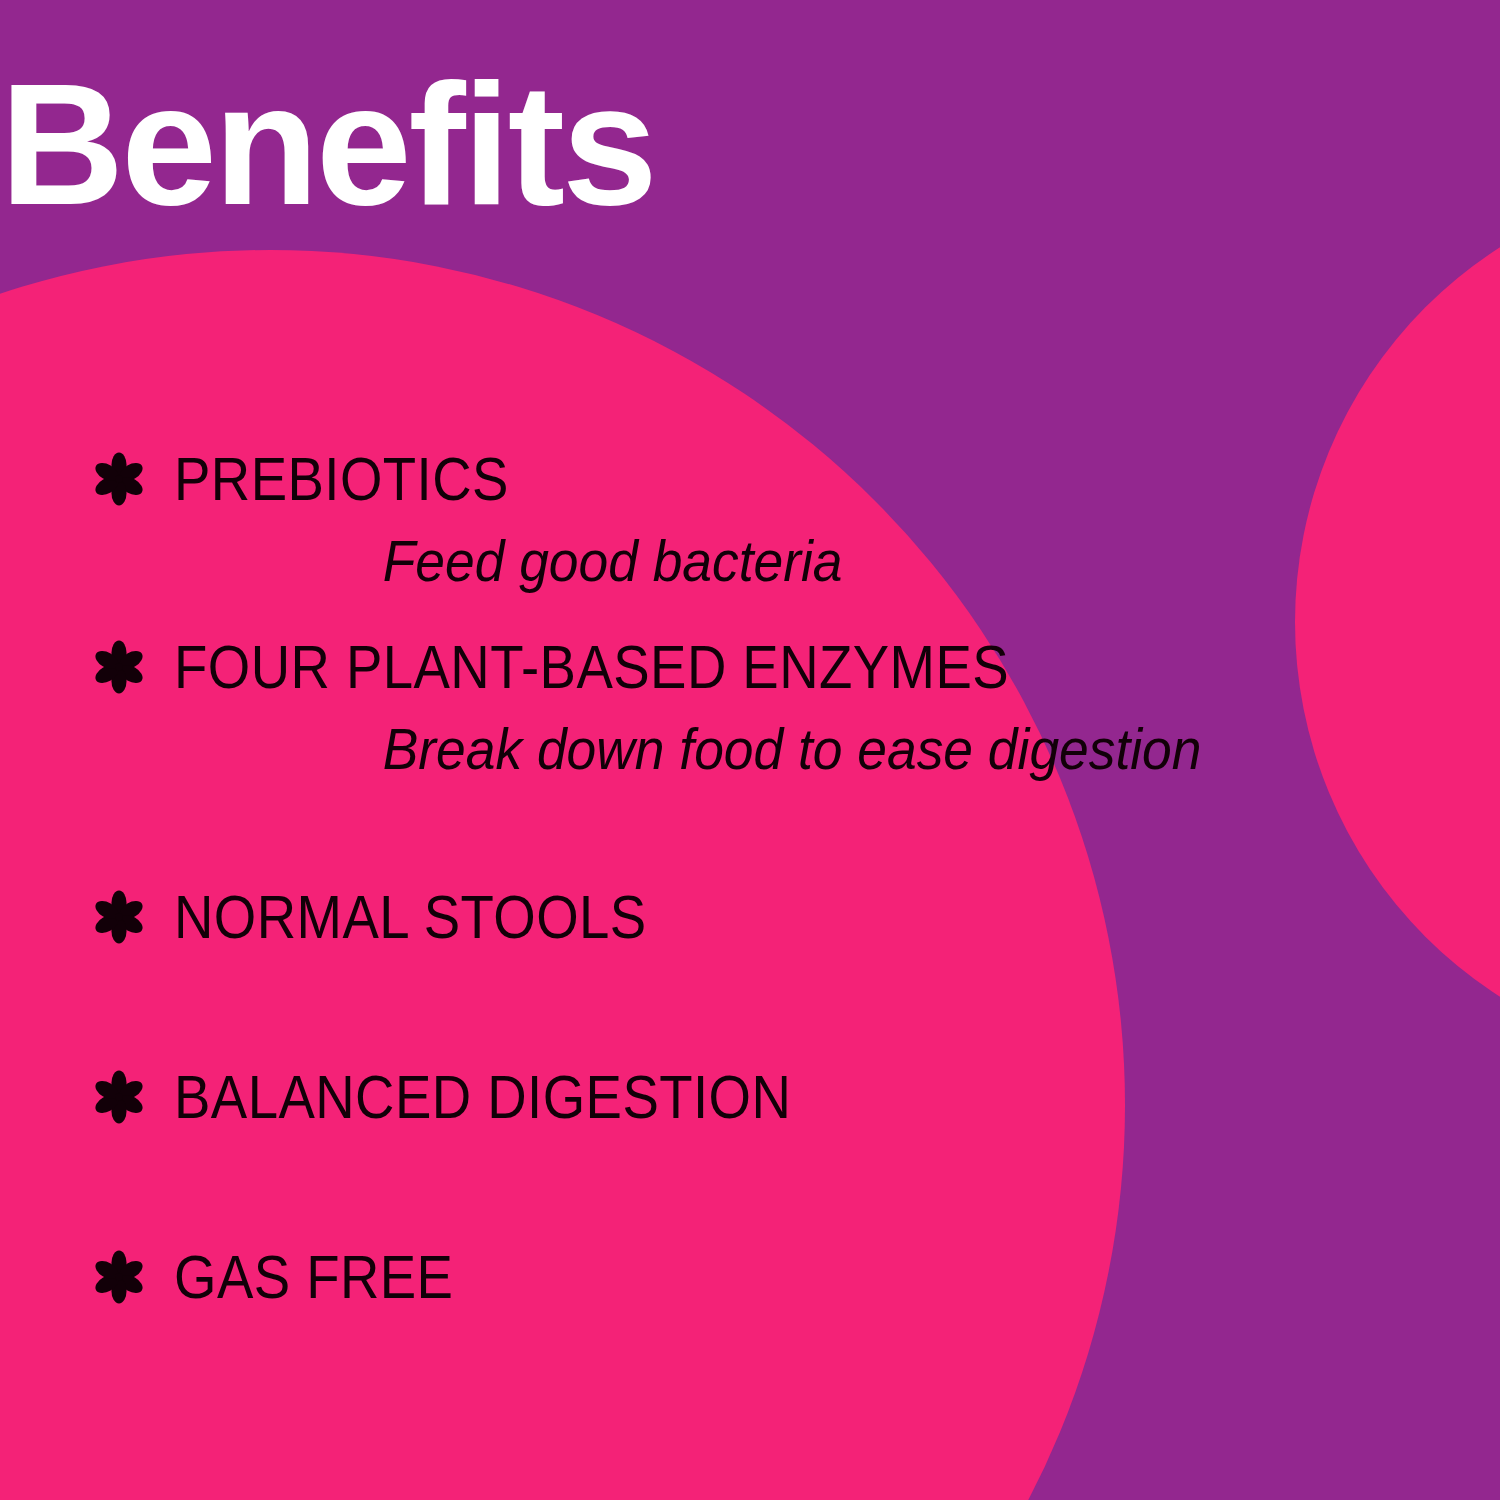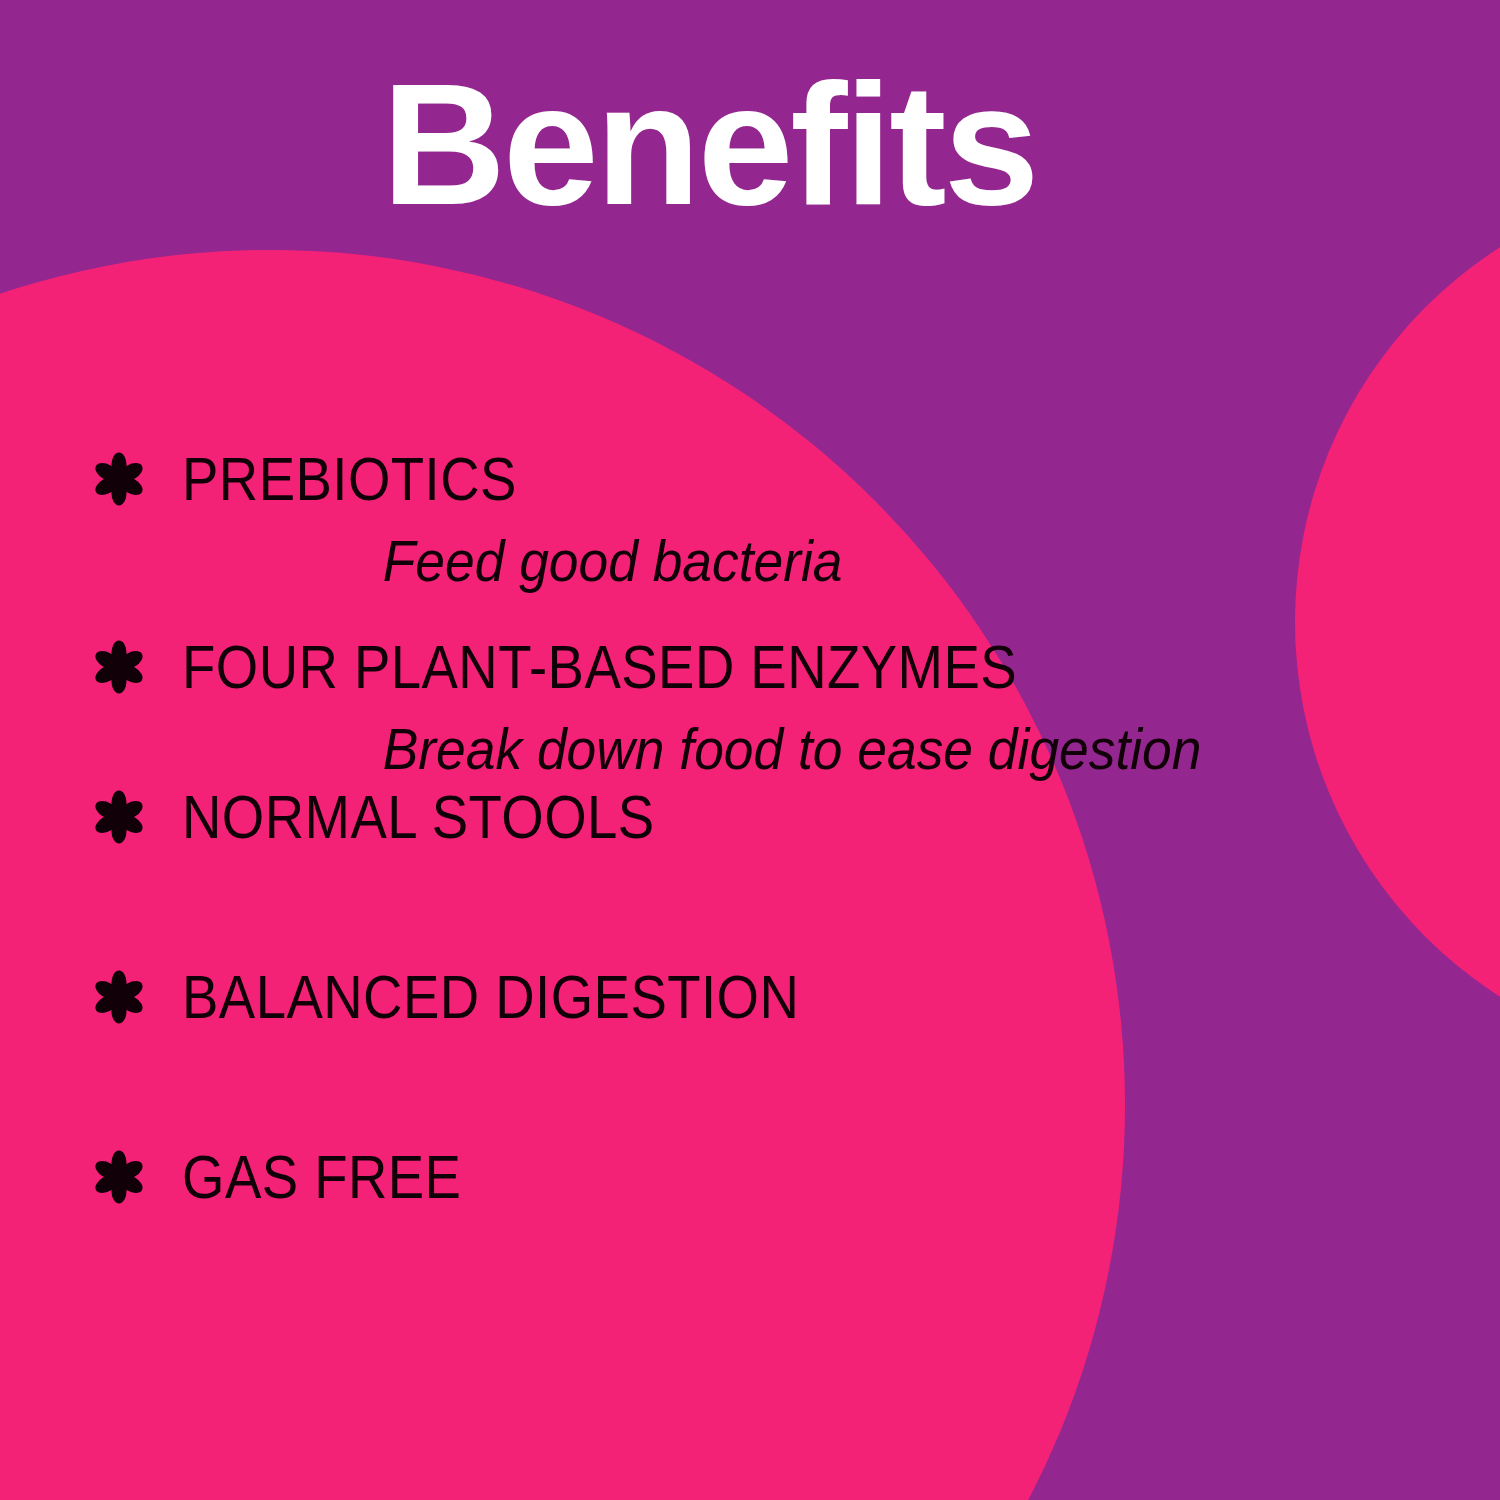--- a/index.html
+++ b/index.html
@@ -27,21 +27,21 @@
     position: absolute;
     inset: 0;
   }
 
   
   #title {
     position: absolute;
     left: 0;
     top: 58px;
     width: 1418px;
-    text-align: center;
+    text-align: left;
     color: #FFFFFF;
     font-family: "Liberation Sans", "DejaVu Sans", sans-serif;
     font-weight: 700;
     font-size: 172px;
     line-height: 1.0;
     letter-spacing: -3px;
     white-space: nowrap;
   }
 
   
@@ -51,21 +51,21 @@
     top: 440px;
     width: 1330px;
   }
   .benefit-item {
     position: relative;
     margin: 0;
   }
   .benefit-head {
     display: flex;
     align-items: center;
-    gap: 36px;
+    gap: 28px;
     height: 78px;
   }
   .bullet-icon {
     flex: 0 0 auto;
     width: 54px;
     height: 54px;
     display: block;
     color: #120008;
   }
   .benefit-label {
@@ -89,21 +89,21 @@
     letter-spacing: 0px;
     white-space: nowrap;
     padding-left: 316px;
     margin-top: 14px;
     transform: scaleX(0.92);
     transform-origin: left center;
   }
 
   
   .benefit-item.gap-sub { margin-bottom: 38px; }
-  .benefit-item.gap-plain { }
+  .benefit-item.gap-plain { margin-bottom: 100px; }
   .benefit-item.gap-wide { margin-bottom: 102px; }
   .benefit-item.gap-last { margin-bottom: 0; }
 </style>
 </head>
 <body>
 
 <div id="canvas" style="background: rgb(147, 39, 143); width: 1500px; height: 1500px;">
 
   <svg id="bg-shapes" viewBox="0 0 1500 1500" preserveAspectRatio="none" aria-hidden="true">
     <rect x="0" y="0" width="1500" height="1500" fill="#93278F"></rect>

